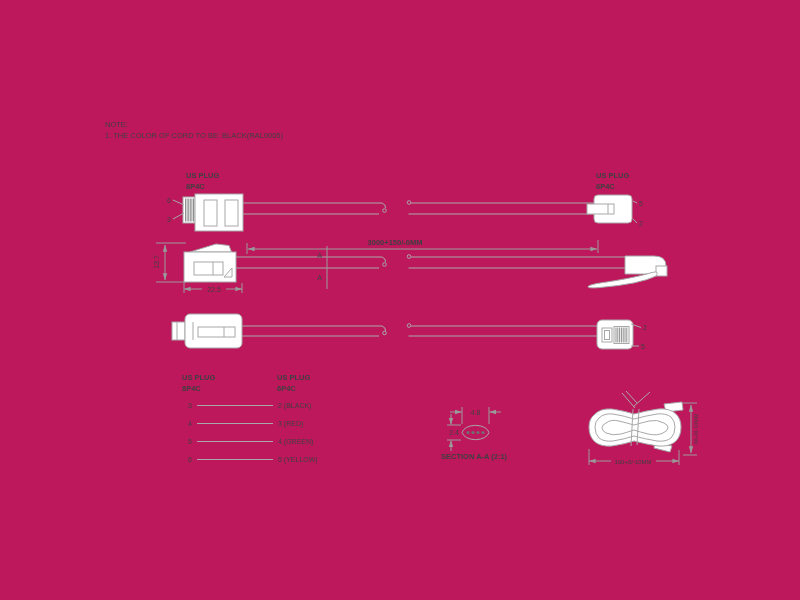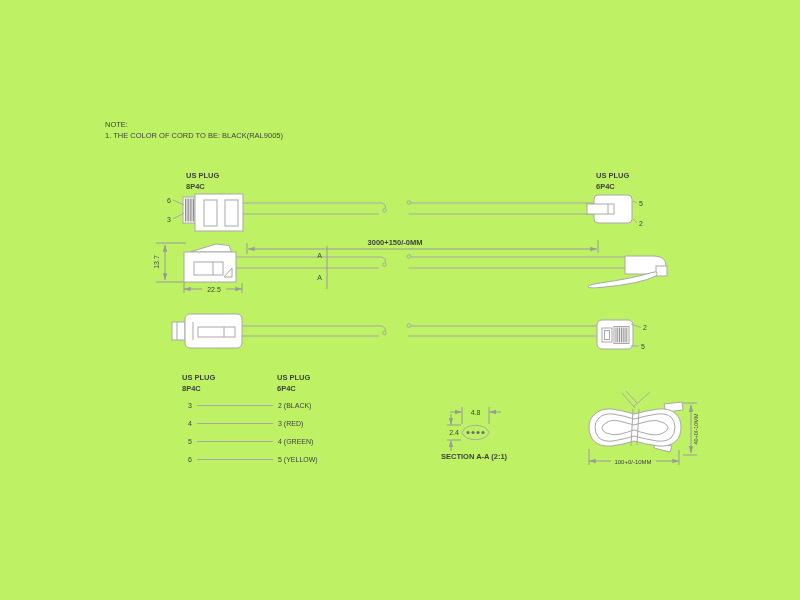--- a/index.html
+++ b/index.html
@@ -1,19 +1,19 @@
 <!DOCTYPE html>
 <html><head>
 <meta charset="utf-8">
 <style>
   html,body{margin:0;padding:0;background:#fff;}
   .canvas{
     position:relative;
     width:800px;height:600px;
-    background:#bef264;
+    background:#be185d;
     overflow:hidden;
     font-family:"Liberation Sans", sans-serif;
   }
   svg text{
     fill:#3f3f3f;
     font-family:"Liberation Sans", sans-serif;
     font-size:7px;
   }
   svg .lbl{font-size:7.5px;font-weight:600;}
   svg .note{font-size:7.5px;}

